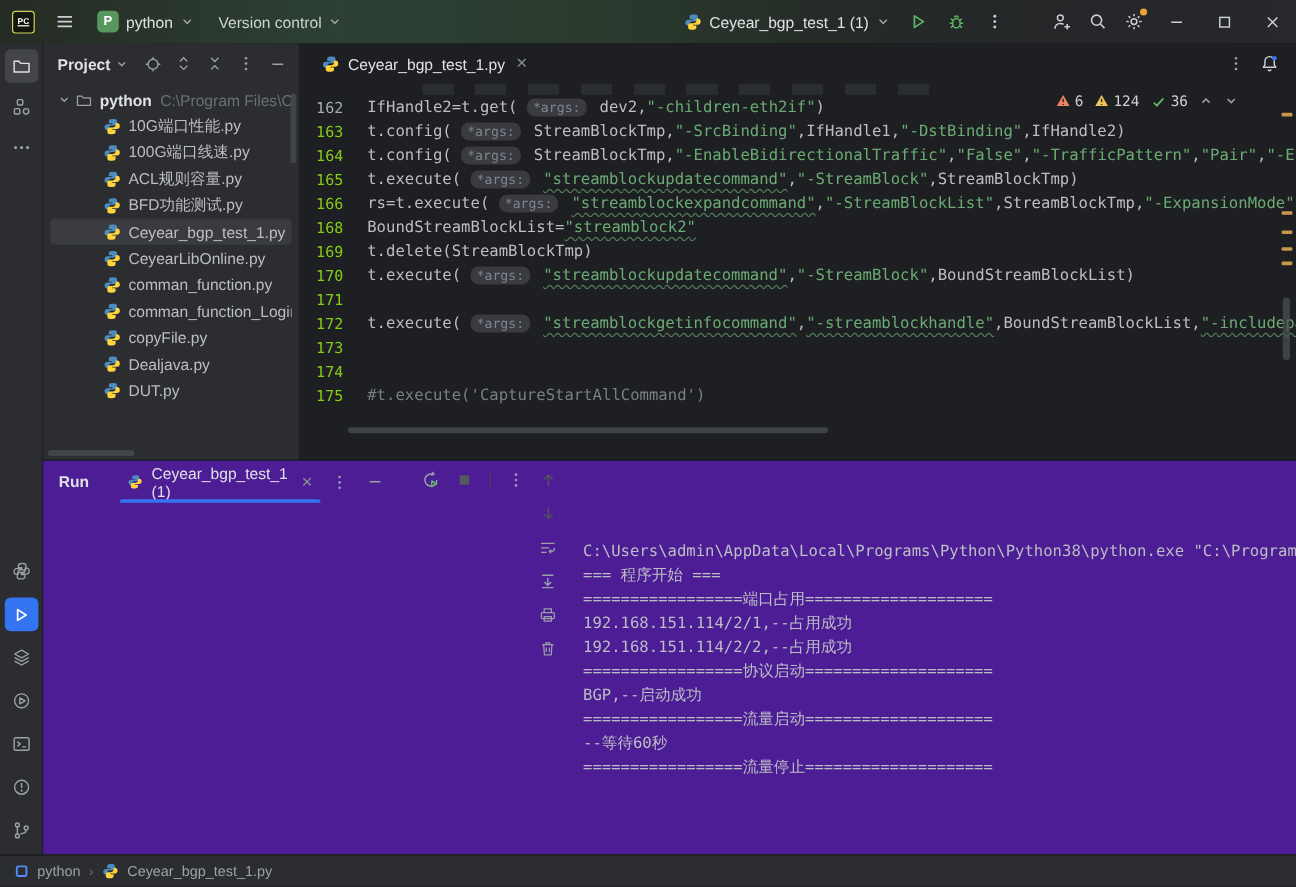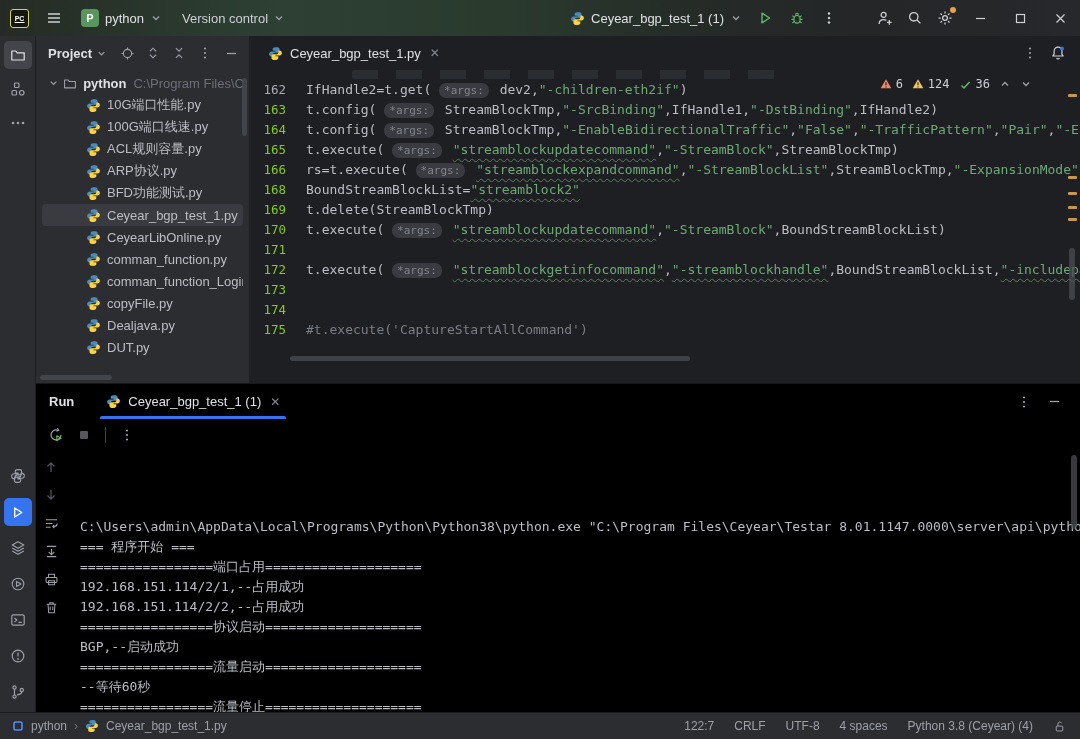--- a/index.html
+++ b/index.html
@@ -72,21 +72,21 @@
   .tok-str { color:#6aab73; }
   .tok-sstr { color:#6aab73; text-decoration:underline wavy #53805b 1px; text-underline-offset:3.5px; }
   .tok-comment { color:#7a7e85; }
   .tok-hint { background:#393b40; color:#81858c; border-radius:7px; padding:1px 5px; font-size:11px; margin-right:3px; }
   .inspections { position:absolute; top:5px; right:42px; display:flex; align-items:center; gap:9px;
      font-size:12px; color:#ced0d6; background:#1e1f22; padding:2px 6px; border-radius:4px; }
   .insp-item { display:flex; align-items:center; gap:4px; }
   .stripe-mark { position:absolute; right:3px; width:9px; height:3px; background:#c7974a; border-radius:1px; }
 
   
-  .runpanel { flex:1; display:flex; flex-direction:column; background:#000000; min-height:0; }
+  .runpanel { flex:1; display:flex; background:#4c1d95; min-height:0; }
   .run-header { height:35px; flex:0 0 35px; display:flex; align-items:center; padding-left:13px; }
   .run-title { font-size:13px; font-weight:bold; color:#dfe1e5; margin-right:22px; }
   .run-tab { position:relative; height:100%; display:flex; align-items:center; gap:7px; padding:0 10px; font-size:13px; color:#dfe1e5; }
   .run-tab::after { content:""; position:absolute; left:4px; right:4px; bottom:0; height:3px; background:#3574f0; border-radius:2px 2px 0 0; }
   .run-header-right { margin-left:auto; display:flex; align-items:center; gap:6px; padding-right:14px; }
   .run-toolbar { height:32px; flex:0 0 32px; display:flex; align-items:center; gap:4px; padding-left:8px; }
   .tb-divider { width:1px; height:16px; background:#43454a; margin:0 5px; }
   .console-wrap { flex:1; display:flex; min-height:0; position:relative; }
   .console-gutter { width:30px; flex:0 0 30px; display:flex; flex-direction:column; align-items:center; padding-top:4px; gap:4px; }
   .cg-btn { width:24px; height:24px; display:flex; align-items:center; justify-content:center; border-radius:4px; }
@@ -382,29 +382,20 @@
                 <span class="tree-label">100G端口线速.py</span>
               </div>
               <div class="tree-row file">
                 <span class="ticon">
                   <svg width="15" height="15" viewBox="0 0 16 16">
                     <path fill="#4b8bbe" d="M7.9 1.2c-1.9 0-2.9.8-2.9 2v1.9h3v.7H3.7c-1.4 0-2.5 1-2.5 2.7 0 1.6 1 2.7 2.5 2.7h1.2v-1.6c0-1.4 1.2-2.5 2.6-2.5h3.1c1 0 1.7-.8 1.7-1.8V3.2c0-1.2-1.1-2-2.4-2h-2z"></path>
                     <path fill="#ffd43b" d="M8.1 14.8c1.9 0 2.9-.8 2.9-2v-1.9H8v-.7h4.3c1.4 0 2.5-1 2.5-2.7 0-1.6-1-2.7-2.5-2.7h-1.2v1.6c0 1.4-1.2 2.5-2.6 2.5H5.4c-1 0-1.7.8-1.7 1.8v2.1c0 1.2 1.1 2 2.4 2h2z"></path>
                   </svg>
                 </span>
                 <span class="tree-label">ACL规则容量.py</span>
-              </div>
-              <div class="tree-row file">
-                <span class="ticon">
-                  <svg width="15" height="15" viewBox="0 0 16 16">
-                    <path fill="#4b8bbe" d="M7.9 1.2c-1.9 0-2.9.8-2.9 2v1.9h3v.7H3.7c-1.4 0-2.5 1-2.5 2.7 0 1.6 1 2.7 2.5 2.7h1.2v-1.6c0-1.4 1.2-2.5 2.6-2.5h3.1c1 0 1.7-.8 1.7-1.8V3.2c0-1.2-1.1-2-2.4-2h-2z"></path>
-                    <path fill="#ffd43b" d="M8.1 14.8c1.9 0 2.9-.8 2.9-2v-1.9H8v-.7h4.3c1.4 0 2.5-1 2.5-2.7 0-1.6-1-2.7-2.5-2.7h-1.2v1.6c0 1.4-1.2 2.5-2.6 2.5H5.4c-1 0-1.7.8-1.7 1.8v2.1c0 1.2 1.1 2 2.4 2h2z"></path>
-                  </svg>
-                </span>
-                <span class="tree-label">ARP协议.py</span>
               </div>
               <div class="tree-row file">
                 <span class="ticon">
                   <svg width="15" height="15" viewBox="0 0 16 16">
                     <path fill="#4b8bbe" d="M7.9 1.2c-1.9 0-2.9.8-2.9 2v1.9h3v.7H3.7c-1.4 0-2.5 1-2.5 2.7 0 1.6 1 2.7 2.5 2.7h1.2v-1.6c0-1.4 1.2-2.5 2.6-2.5h3.1c1 0 1.7-.8 1.7-1.8V3.2c0-1.2-1.1-2-2.4-2h-2z"></path>
                     <path fill="#ffd43b" d="M8.1 14.8c1.9 0 2.9-.8 2.9-2v-1.9H8v-.7h4.3c1.4 0 2.5-1 2.5-2.7 0-1.6-1-2.7-2.5-2.7h-1.2v1.6c0 1.4-1.2 2.5-2.6 2.5H5.4c-1 0-1.7.8-1.7 1.8v2.1c0 1.2 1.1 2 2.4 2h2z"></path>
                   </svg>
                 </span>
                 <span class="tree-label">BFD功能测试.py</span>
               </div>
@@ -681,28 +672,15 @@
           <rect x="2" y="2" width="8" height="8" rx="1.5" fill="none" stroke="#548af7" stroke-width="1.6"></rect>
         </svg>
       <span>python</span>
       <span class="crumb-sep">›</span>
       <svg width="14" height="14" viewBox="0 0 16 16">
           <path fill="#4b8bbe" d="M7.9 1.2c-1.9 0-2.9.8-2.9 2v1.9h3v.7H3.7c-1.4 0-2.5 1-2.5 2.7 0 1.6 1 2.7 2.5 2.7h1.2v-1.6c0-1.4 1.2-2.5 2.6-2.5h3.1c1 0 1.7-.8 1.7-1.8V3.2c0-1.2-1.1-2-2.4-2h-2z"></path>
           <path fill="#ffd43b" d="M8.1 14.8c1.9 0 2.9-.8 2.9-2v-1.9H8v-.7h4.3c1.4 0 2.5-1 2.5-2.7 0-1.6-1-2.7-2.5-2.7h-1.2v1.6c0 1.4-1.2 2.5-2.6 2.5H5.4c-1 0-1.7.8-1.7 1.8v2.1c0 1.2 1.1 2 2.4 2h2z"></path>
         </svg>
       <span>Ceyear_bgp_test_1.py</span>
     </div>
-    <div class="sb-right">
-      <span class="sb-item">122:7</span>
-      <span class="sb-item">CRLF</span>
-      <span class="sb-item">UTF-8</span>
-      <span class="sb-item">4 spaces</span>
-      <span class="sb-item">Python 3.8 (Ceyear) (4)</span>
-      <svg width="13" height="13" viewBox="0 0 16 16">
-          <g fill="none" stroke="#9da0a8" stroke-width="1.2">
-            <rect x="4" y="7.5" width="8" height="6" rx="1"></rect>
-            <path d="M6 7.5V5a2.4 2.4 0 0 1 4.6-1"></path>
-          </g>
-        </svg>
-    </div>
   </div>
 
 </div>
 
 </body></html>

